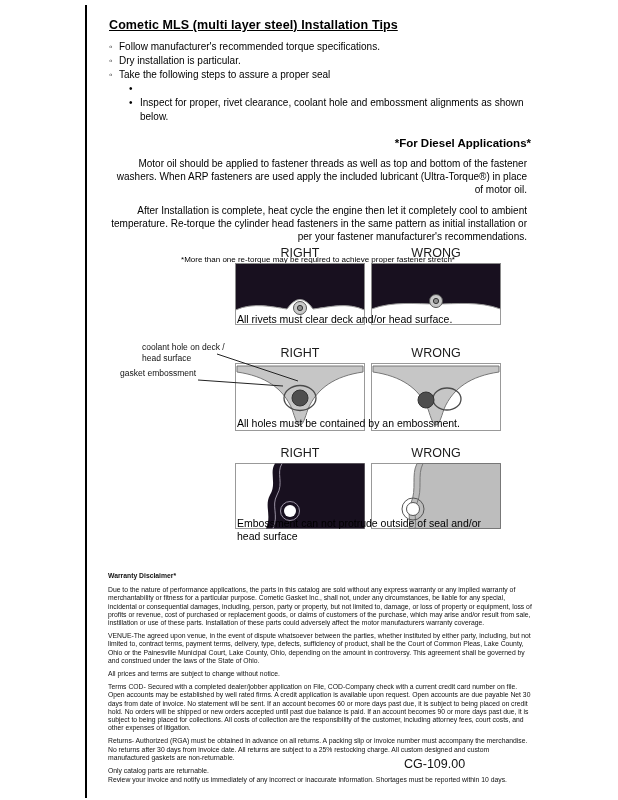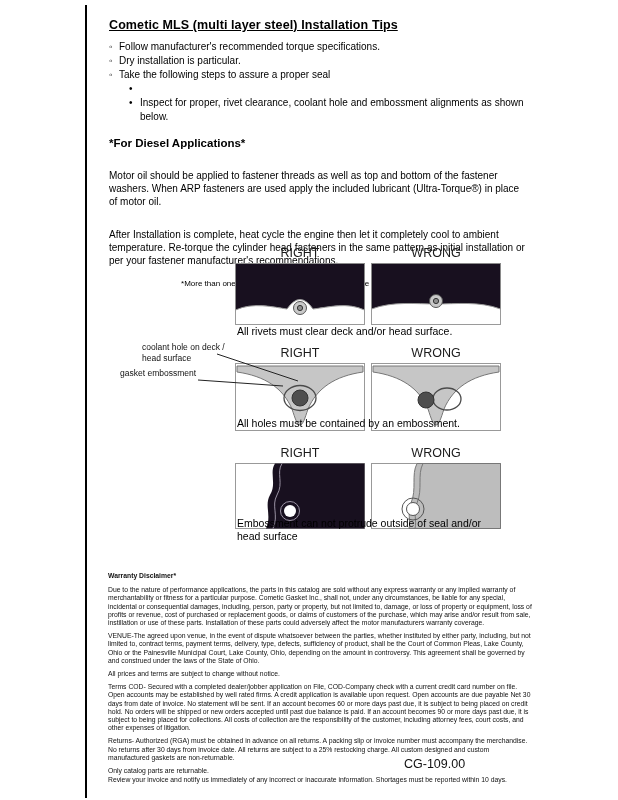--- a/index.html
+++ b/index.html
@@ -14,32 +14,32 @@
   .left-rule { position:absolute; left:85px; top:5px; width:2px; height:793px; background:#000; }
 
   .content { position:absolute; left:109px; top:18px; width:422px; }
   .title { font-size:12.5px; font-weight:bold; text-decoration:underline; margin-bottom:8px; letter-spacing:0.1px; }
 
   .bullet { display:flex; font-size:10px; line-height:14px; }
   .bullet .marker { width:10px; flex:0 0 10px; text-align:left; }
   .bullet.sub { margin-left:20px; }
   .bullet.sub .marker { width:11px; flex:0 0 11px; }
 
-  .diesel-heading { font-size:11.5px; font-weight:bold; margin-top:13px; margin-bottom:2px; }
-  .para { font-size:10px; line-height:13px; margin-top:20px; width:418px; }
+  .diesel-heading { font-size:11.5px; font-weight:bold; margin-top:13px; margin-bottom:2px;text-align:right; }
+  .para { font-size:10px; line-height:13px; margin-top:8px; width:418px;text-align:right; }
   .note { font-size:8px; margin-top:12px; width:418px; text-align:center; }
 
   .diag-row { position:absolute; left:235px; width:266px; display:flex; gap:6px; }
   .row1 { top:230px; } .row2 { top:330px; } .row3 { top:430px; }
   .diag-col { width:130px;margin-top:16px; }
   .diag-label { text-align:center; font-size:12.5px; line-height:15px; margin-bottom:2px; color:#1a1a1a; }
   .diag-img { display:block; }
 
   .diag-caption { position:absolute; left:237px; font-size:10.5px; line-height:13px; }
-  .cap1 { top:313px;margin-top:12px; } .cap2 { top:417px; } .cap3 { top:517px; width:250px; }
+  .cap1 { top:313px; } .cap2 { top:417px; } .cap3 { top:517px; width:250px; }
 
   .ann { position:absolute; font-size:8.5px; line-height:11px; color:#111; }
   .ann-coolant { left:142px; top:342px; width:86px; }
   .ann-emboss { left:120px; top:368px; width:100px; }
   .ann-lines { position:absolute; left:195px; top:348px; }
 
   .disclaimer { position:absolute; left:108px; top:572px; width:424px; font-size:6.8px; line-height:8.2px; color:#111; }
   .disclaimer .dheading { font-weight:bold; margin-bottom:6px; }
   .disclaimer p { margin-bottom:5px; }
   .disclaimer p.tight { margin-bottom:1px; }

